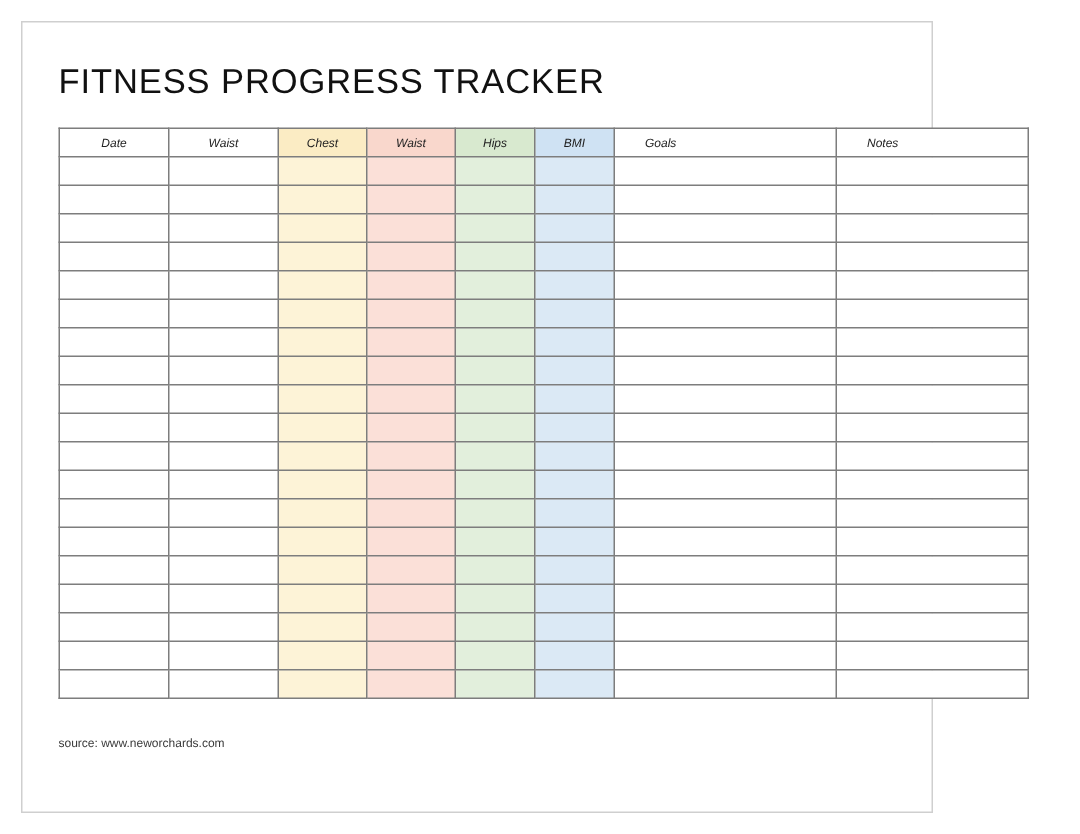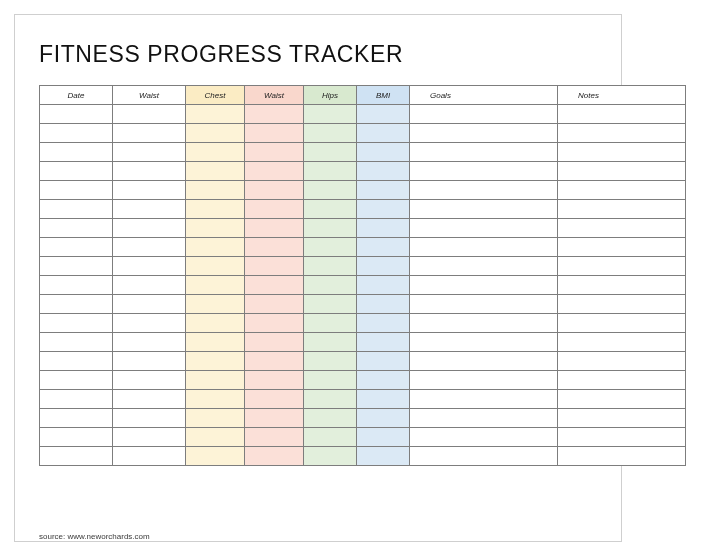--- a/index.html
+++ b/index.html
@@ -76,21 +76,20 @@
   thead th.col-waist { background: #f9d7cc !important; }
   thead th.col-hips  { background: #d8e9cf !important; }
   thead th.col-bmi   { background: #cfe2f3 !important; }
 
   .source {
     position: absolute;
     left: 24px;
     top: 476px;
     font-size: 8px;
     color: #3a3a3a;
-    margin-top: 41px;
   }
 </style>
 </head>
 <body>
 
 <div class="page">
 
   <div class="title">FITNESS PROGRESS TRACKER</div>
 
   <div class="table-wrap">

